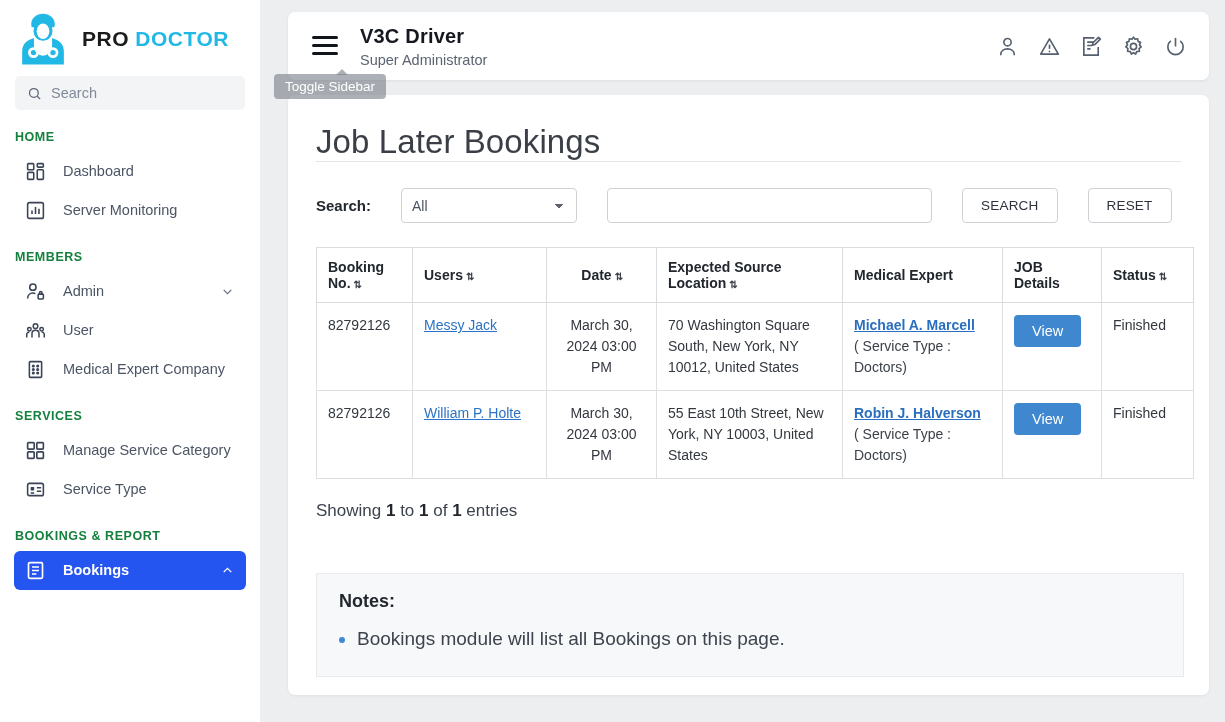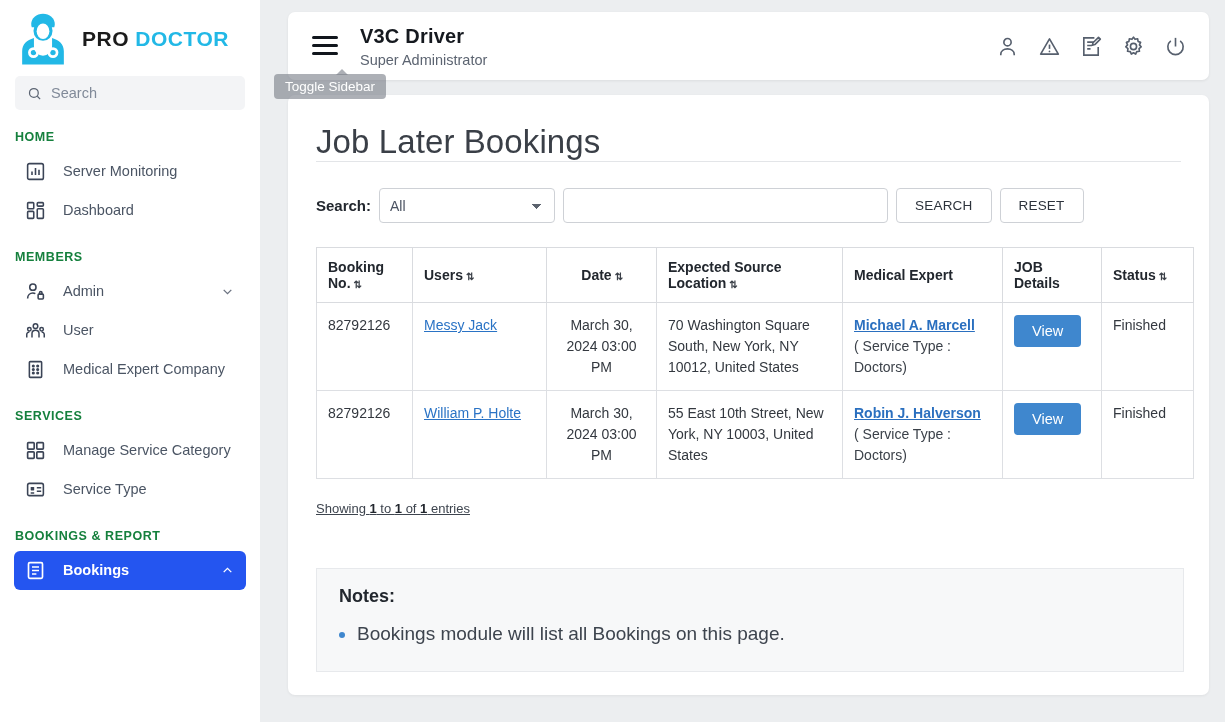--- a/index.html
+++ b/index.html
@@ -126,21 +126,21 @@
     padding: 28px 28px 26px 28px;
     height: 600px;
     box-shadow: 0 1px 3px rgba(0,0,0,.06);
   }
   .page-title {
     font-size: 33px; color: #3a3f47; font-weight: normal;
     letter-spacing: .1px;
     border-bottom: 1px solid #e3e5e8;
   }
 
-  .filters { display: flex; align-items: center; gap: 8px; margin-top: 26px; }
+  .filters { display: flex; align-items: center; gap: 30px; margin-top: 26px; }
   .filters .flabel { font-size: 15px; font-weight: bold; color: #22272e; }
   .fselect {
     width: 176px; height: 35px;
     border: 1px solid #ced1d6; border-radius: 4px;
     background: #fff;
     font-size: 14px; color: #4b5362;
     padding: 0 10px;
     font-family: "Liberation Sans", sans-serif;
     appearance: none;
     background-image: linear-gradient(45deg, transparent 50%, #5c636e 50%), linear-gradient(135deg, #5c636e 50%, transparent 50%);
@@ -187,21 +187,21 @@
   .mesub { color: #3b4149; }
   .view-btn {
     display: inline-block;
     background: #3f87ce; color: #fff;
     border: none; border-radius: 4px;
     font-size: 14.5px;
     padding: 8px 18px;
     cursor: pointer;
     font-family: "Liberation Sans", sans-serif;
   }
-  .showing { margin-top: 22px; font-size: 13px; color: #3d444e; text-decoration: underline; }
+  .showing { margin-top: 22px; font-size: 17px; color: #3d444e; }
   .showing b { color: #22272e; }
 
   .notes {
     margin-top: 52px;
     background: #f7f8f9;
     border: 1px solid #e7e9ec;
     border-radius: 0;
     padding: 17px 22px 22px 22px;
     width: 868px;
   }
@@ -236,33 +236,33 @@
       <svg class="sicon" viewBox="0 0 24 24" fill="none" stroke="currentColor" stroke-width="2">
         <circle cx="11" cy="11" r="7"></circle>
           <path d="M16.5 16.5 21 21"></path>
       </svg>
       <span class="stext">Search</span>
     </div>
 
     <div class="nav-section">HOME</div>
     <div class="nav-item">
       <svg class="nicon" viewBox="0 0 24 24" fill="none" stroke="currentColor" stroke-width="1.8">
-        <rect x="3" y="3" width="18" height="18" rx="2"></rect>
-          <path d="M8 16v-4M12 16V8M16 16v-6"></path>
-      </svg>
-      <span class="nlabel">Server Monitoring</span>
-    </div>
-    <div class="nav-item">
-      <svg class="nicon" viewBox="0 0 24 24" fill="none" stroke="currentColor" stroke-width="1.8">
         <rect x="3" y="3" width="7" height="7" rx="1"></rect>
           <rect x="14" y="3" width="7" height="4" rx="1"></rect>
         <rect x="14" y="10" width="7" height="11" rx="1"></rect>
           <rect x="3" y="13" width="7" height="8" rx="1"></rect>
       </svg>
       <span class="nlabel">Dashboard</span>
+    </div>
+    <div class="nav-item">
+      <svg class="nicon" viewBox="0 0 24 24" fill="none" stroke="currentColor" stroke-width="1.8">
+        <rect x="3" y="3" width="18" height="18" rx="2"></rect>
+          <path d="M8 16v-4M12 16V8M16 16v-6"></path>
+      </svg>
+      <span class="nlabel">Server Monitoring</span>
     </div>
 
     <div class="nav-section">MEMBERS</div>
     <div class="nav-item">
       <svg class="nicon" viewBox="0 0 24 24" fill="none" stroke="currentColor" stroke-width="1.8">
         <circle cx="9" cy="7" r="3.6"></circle>
           <path d="M3 20c0-3.6 2.7-6.2 6-6.2 1 0 2 .2 2.8.7"></path>
         <rect x="15" y="15" width="6" height="5.5" rx="1"></rect>
           <path d="M16.6 15v-1.6a1.4 1.4 0 0 1 2.8 0V15"></path>
       </svg>

